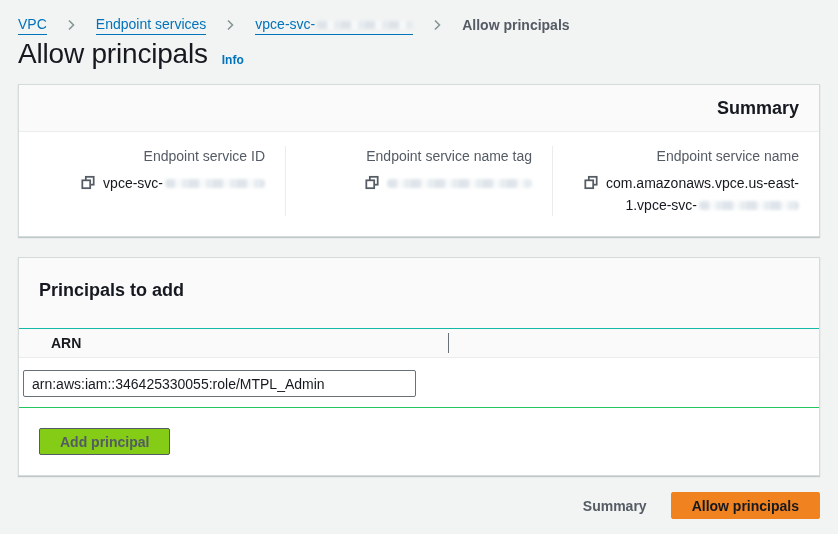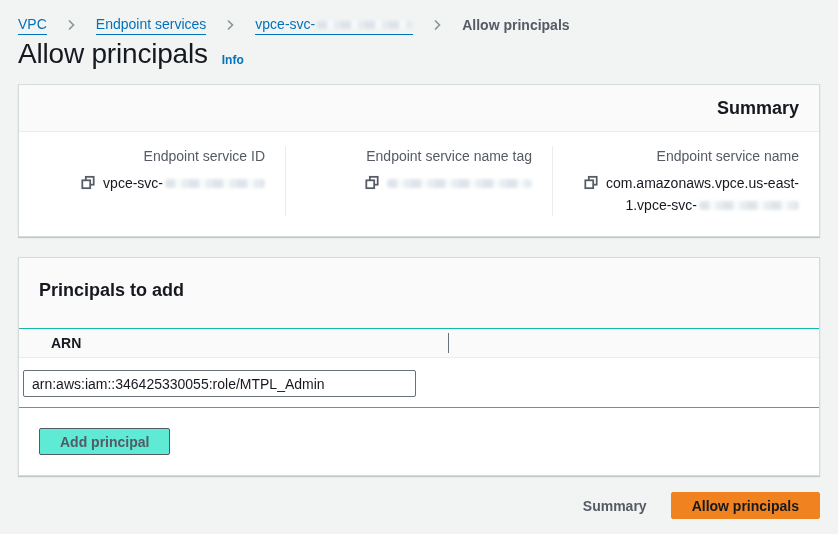--- a/index.html
+++ b/index.html
@@ -47,21 +47,21 @@
 
   
   .card-principals { margin-bottom:16px; }
   .p-head { background:#fafafa; padding:20px 20px 26px 20px; font-size:18px; font-weight:700; line-height:24px; }
   .arn-row { position:relative; background:#fafafa; border-top:1px solid #14b8a6; border-bottom:1px solid #eaeded; padding:4px 32px; font-weight:700; line-height:20px; color:#16191f; }
   .col-divider { position:absolute; left:429px; top:4px; width:1px; height:20px; background:#687078; cursor:col-resize; }
   .input-row { padding:12px 20px 10px 4px; border-bottom:1px solid #22c55e; }
   .arn-input { width:393px; height:27px; border:1px solid #687078; border-radius:2px; padding:2px 8px;
                font-family:"Liberation Sans", sans-serif; font-size:14px; color:#16191f; background:#fff; }
   .btn-row { padding:20px; }
-  .btn-secondary { background:#5eead4; border:1px solid #545b64; border-radius:2px; color:#545b64;
+  .btn-secondary { background:#84cc16; border:1px solid #545b64; border-radius:2px; color:#545b64;
                    font-family:"Liberation Sans", sans-serif; font-size:14px; font-weight:700;
                    padding:4px 20px; height:27px; cursor:pointer; }
 
   
   .footer { display:flex; justify-content:flex-end; align-items:center; gap:24px; margin-top:16px; padding-bottom:20px; }
   .btn-link { background:none; border:none; color:#545b64; font-family:"Liberation Sans", sans-serif;
               font-size:14px; font-weight:700; padding:0; cursor:pointer; }
   .btn-primary { background:#f0821f; border:1px solid #f0821f; border-radius:2px; color:#16191f;
                  font-family:"Liberation Sans", sans-serif; font-size:14px; font-weight:700;
                  padding:5px 20px; height:27px; cursor:pointer; }

